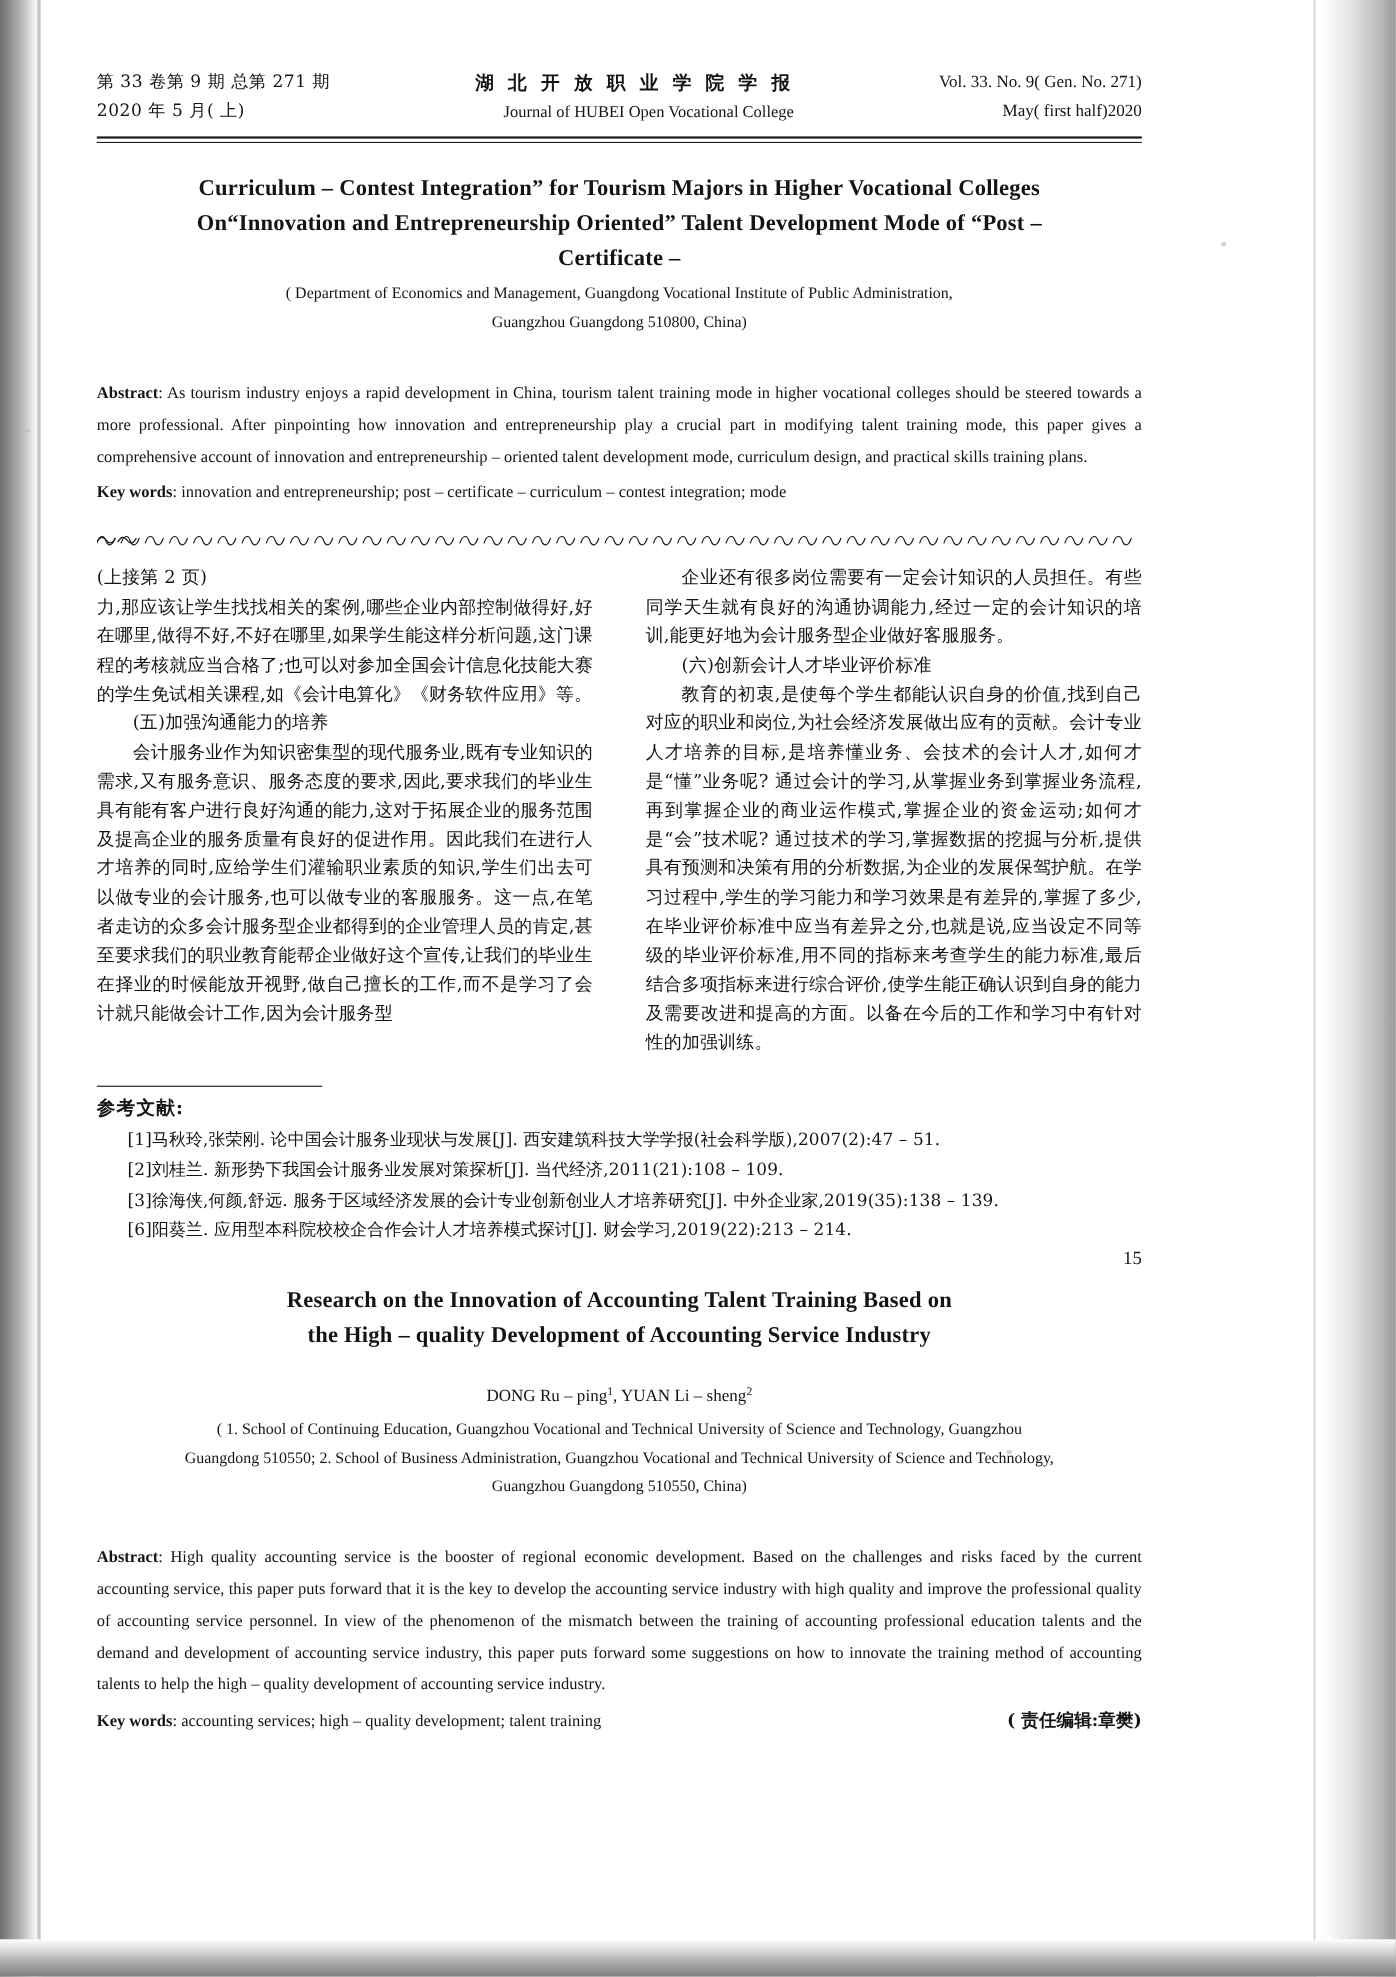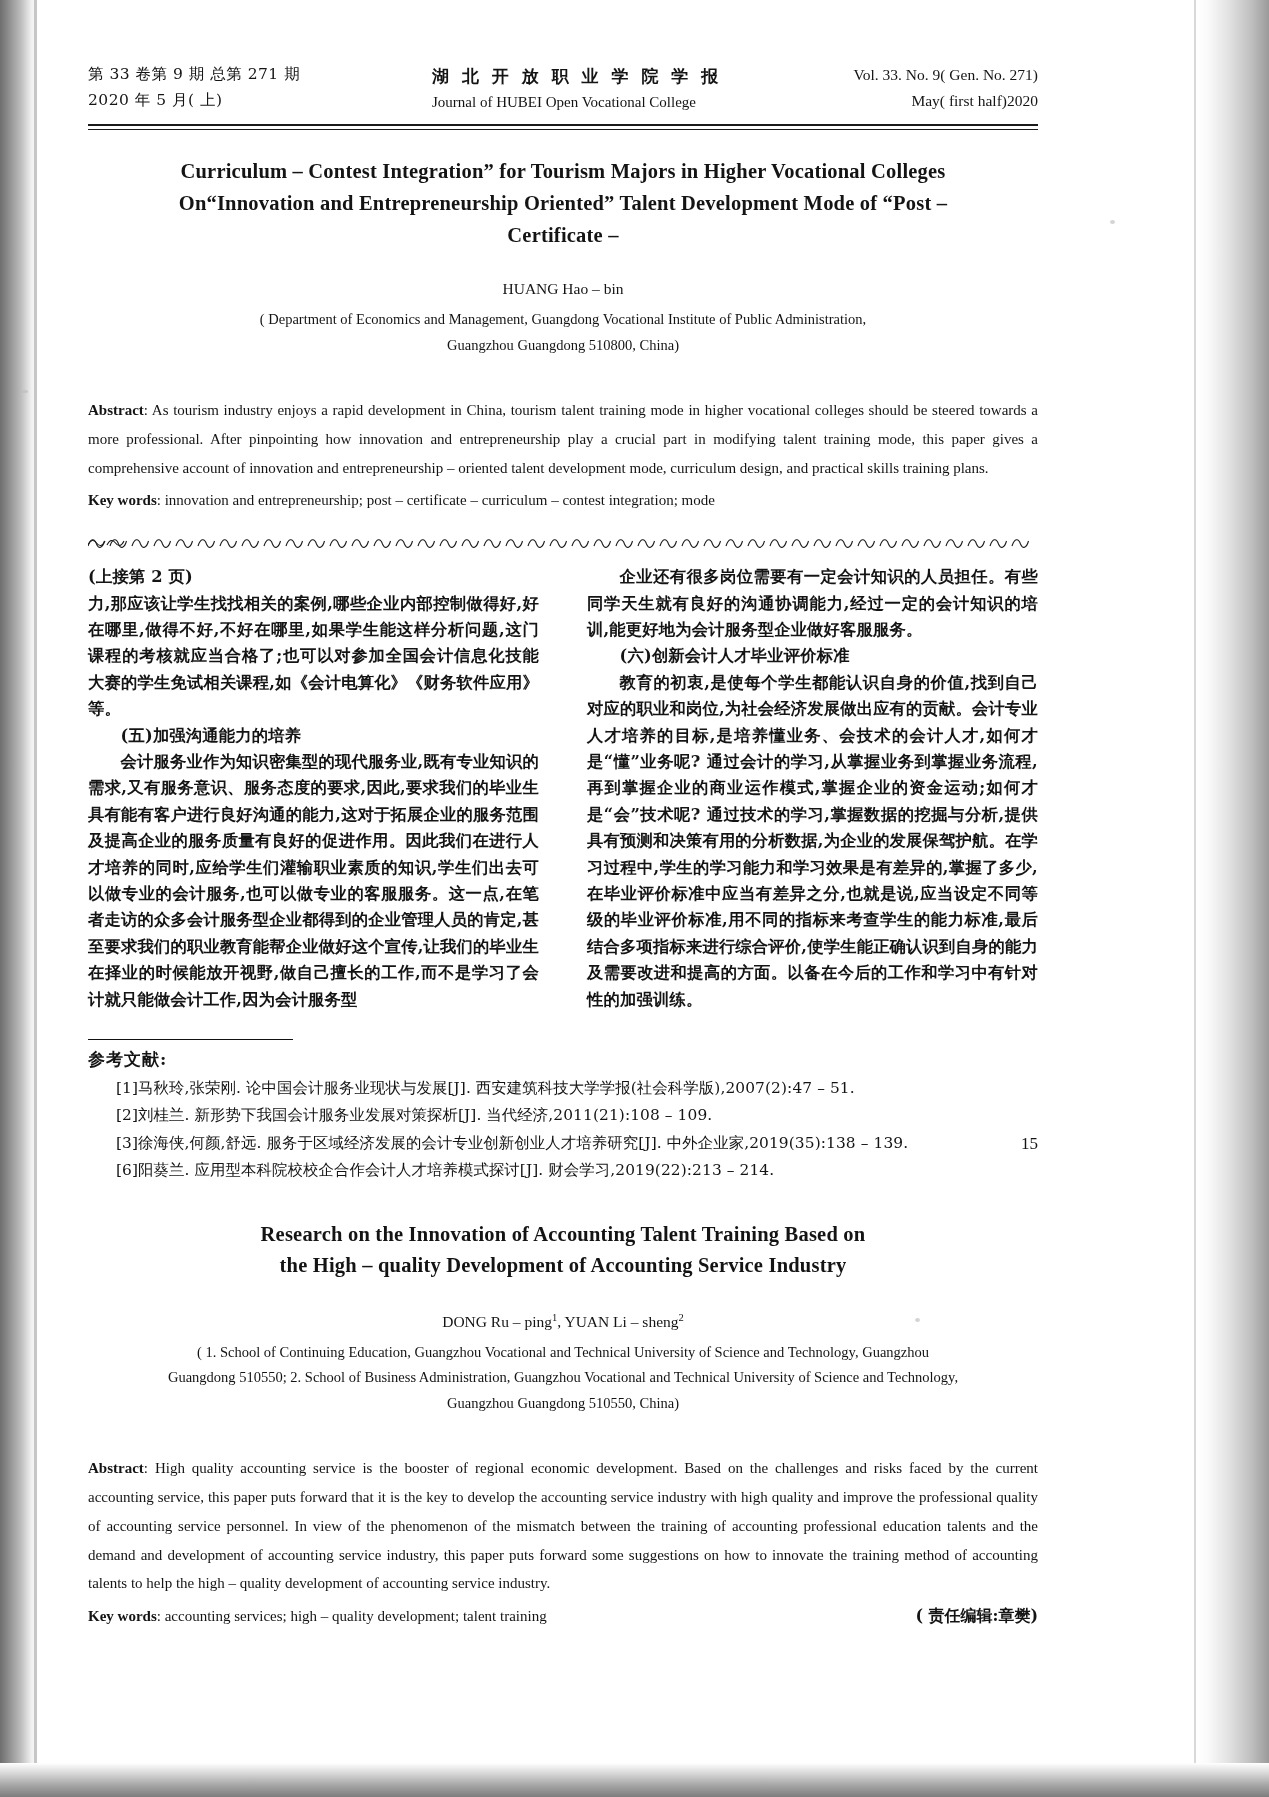--- a/index.html
+++ b/index.html
@@ -42,21 +42,21 @@
 
   
   .runhead{
     position:relative;
     display:flex;justify-content:space-between;align-items:flex-start;
     padding-top:62px;
     font-size:15.5px;line-height:1.65;
   }
   .runhead .rh-col{white-space:nowrap;}
   .rh-left{text-align:left;}
-  .rh-mid{text-align:left;}
+  .rh-mid{text-align:right;}
   .rh-right{text-align:right;}
   .rh-mid .rh-cn{font-size:17px;letter-spacing:3.5px;font-family:"DejaVu Serif",serif;font-weight:600;}
   .rh-mid .rh-en{font-size:15px;}
   .rh-left .rh-cn{font-family:"DejaVu Serif",serif;letter-spacing:.5px;}
   .rule-double{
     margin-top:9px;
     border-top:2.6px solid #1b1b1b;
     border-bottom:1.1px solid #1b1b1b;
     height:3.4px;
   }
@@ -85,21 +85,21 @@
 
   
   .wavy{
     margin-top:22px;height:16px;width:100%;
     overflow:hidden;
   }
   .wavy svg{display:block;}
 
   
   .cols{
-    display:flex;gap:48px;margin-top:12px;font-weight:bold;
+    display:flex;gap:48px;margin-top:12px;
   }
   .col{width:457px;}
   .cn-body{
     font-family:"DejaVu Serif",serif;
     font-size:16.3px;line-height:1.62;
     text-align:justify;text-justify:inter-character;
     letter-spacing:.2px;
   }
   .cn-body p{margin:0;}
   .cn-indent{text-indent:2em;}
@@ -162,21 +162,20 @@
         <div>May( first half)2020</div>
       </div>
     </div>
     <div class="rule-double"></div>
 
     <div>
       <div class="art-title">
         <div>Curriculum – Contest Integration” for Tourism Majors in Higher Vocational Colleges</div>
         <div>On“Innovation and Entrepreneurship Oriented” Talent Development Mode of “Post – Certificate –</div>
       </div>
-      <div class="authors">HUANG Hao – bin</div>
       <div class="affil">
         <div>( Department of Economics and Management, Guangdong Vocational Institute of Public Administration,</div>
         <div>Guangzhou Guangdong 510800, China)</div>
       </div>
 
       <div class="abs-block">
         <p><span class="abs-label">Abstract</span><span>: As tourism industry enjoys a rapid development in China, tourism talent training mode in higher vocational colleges should be steered towards a more professional.  After pinpointing how innovation and entrepreneurship play a crucial part in modifying talent training mode, this paper gives a comprehensive account of innovation and entrepreneurship – oriented talent development mode, curriculum design, and practical skills training plans.</span></p>
       </div>
       <div class="kw-block">
         <span class="abs-label">Key words</span><span>: innovation and entrepreneurship; post – certificate – curriculum – contest integration; mode</span>

